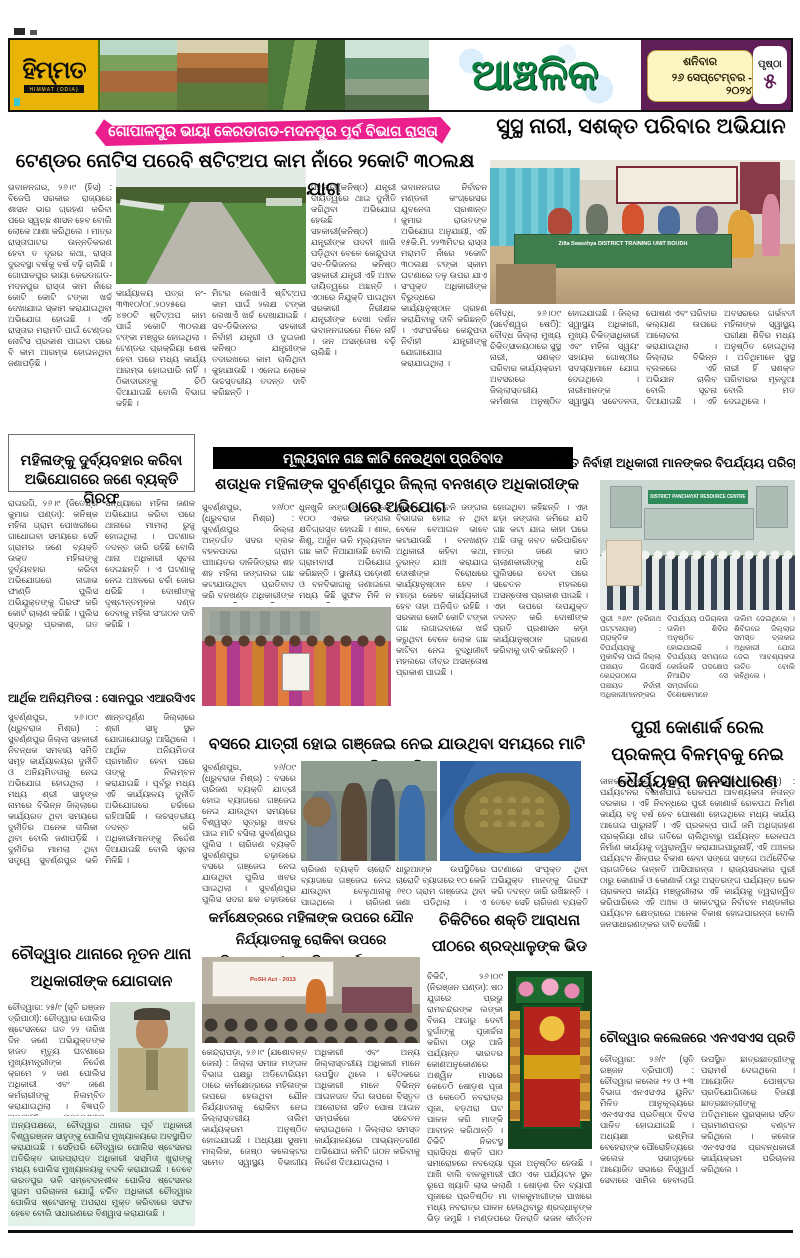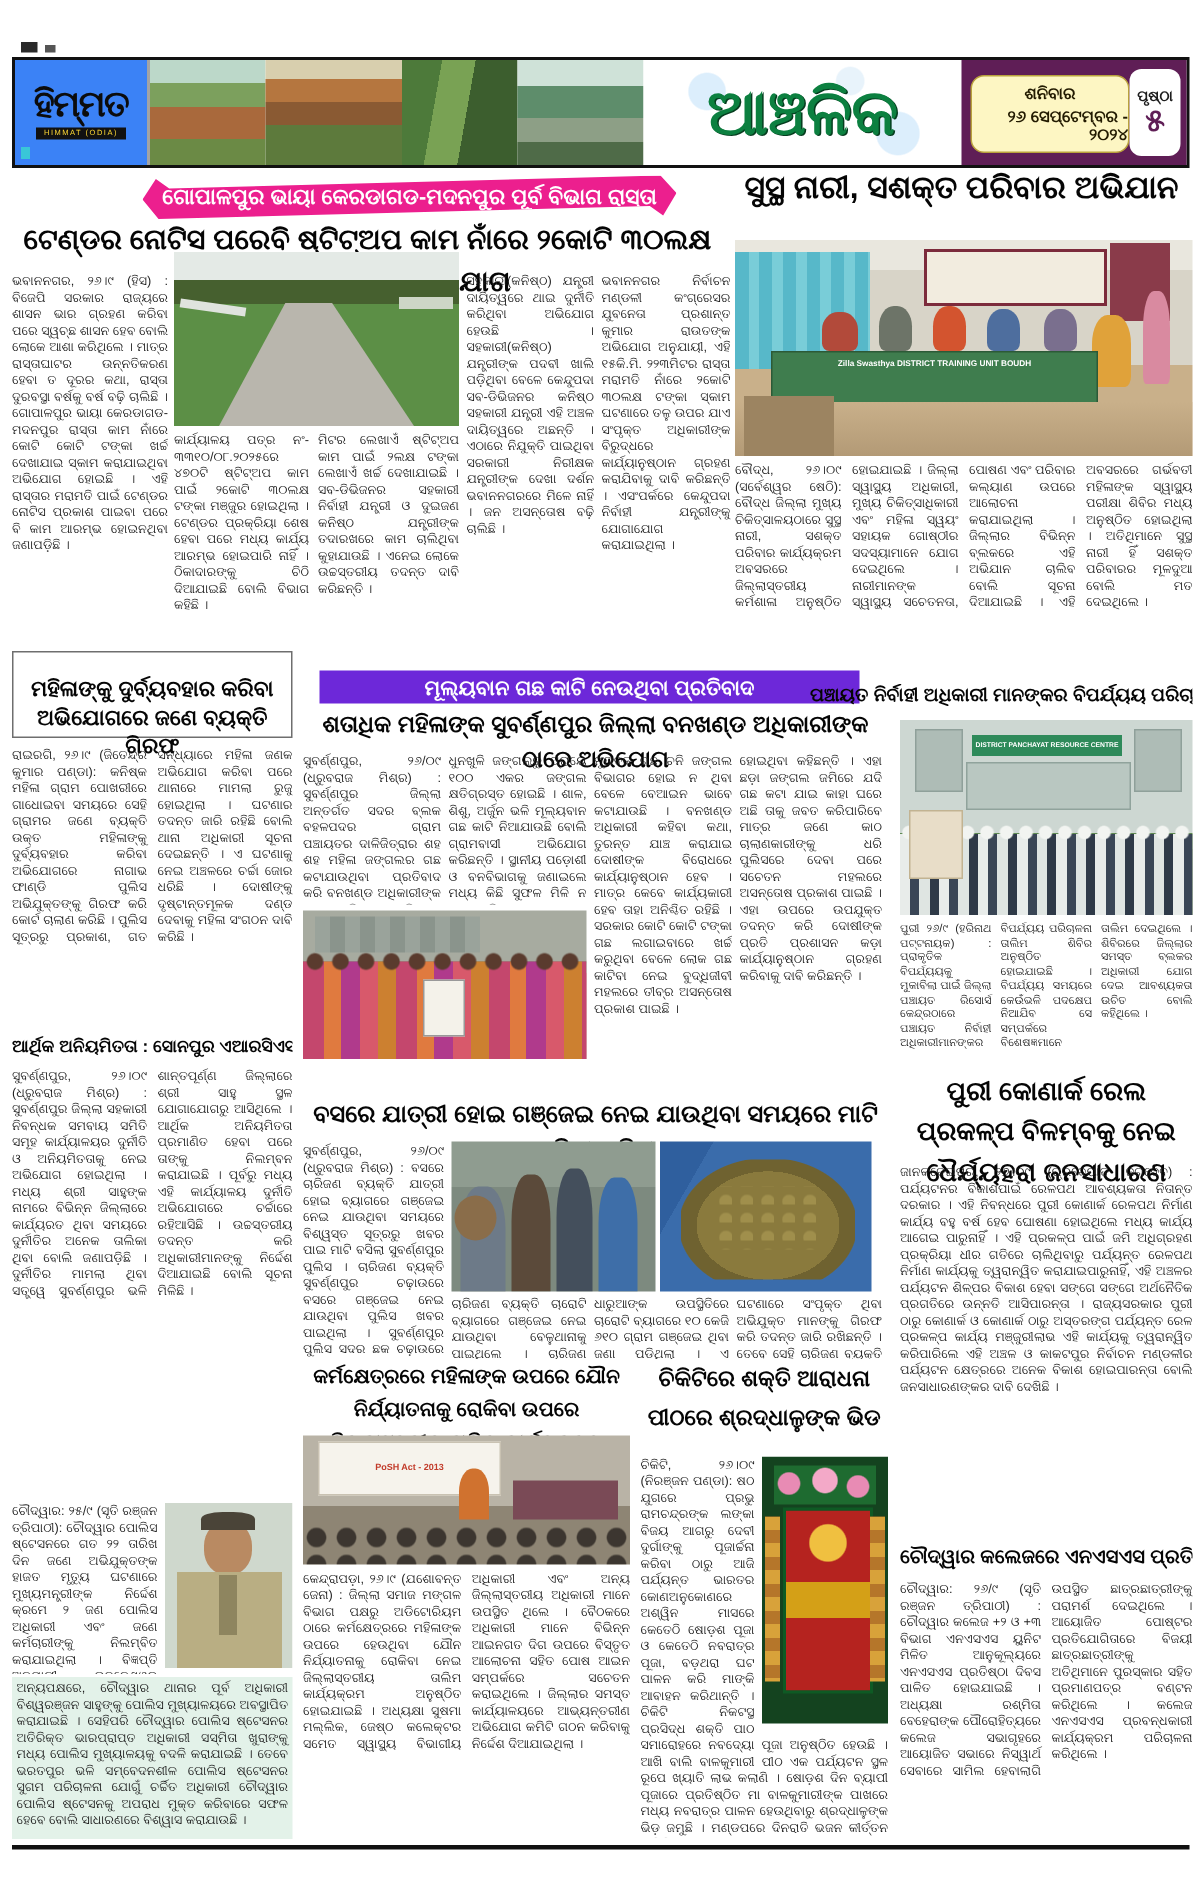--- a/index.html
+++ b/index.html
@@ -19,21 +19,21 @@
 </style>
 </head>
 <body>
 
 <div id="page">
 
   <div class="abs" style="left:14px;top:28px;width:11px;height:7px;background:#2a2a2a;"></div>
   <div class="abs" style="left:30px;top:30px;width:7px;height:5px;background:#555;"></div>
 
   <div class="abs" style="left:8px;top:38px;width:785px;height:74px;border:2px solid #111;display:flex;box-sizing:border-box;background:#fff;">
-    <div style="width:88px;border-right:2px solid #a3a3a3;display:flex;flex-direction:column;align-items:center;justify-content:center;background:#3b82f6;position:relative;">
+    <div style="width:88px;border-right:2px solid #4d7c0f;display:flex;flex-direction:column;align-items:center;justify-content:center;background:#eab308;position:relative;">
       <div style="font-size:24px;font-weight:bold;color:#0c0c0c;letter-spacing:-1px;line-height:26px;">ହିମ୍ମତ</div>
       <div style="background:#111;color:#ffd934;font-size:5px;letter-spacing:1px;padding:1px 5px;margin-top:2px;">HIMMAT (ODIA)</div>
       <div class="abs" style="left:4px;bottom:4px;width:6px;height:8px;background:#39c6d8;"></div>
     </div>
     <div style="flex:1;display:flex;">
       <div style="flex:1;background:linear-gradient(#bcd8c9 0 22%,#7ca05d 22% 45%,#a9693c 45% 75%,#6b8a45 75% 100%);"></div>
       <div style="flex:1.2;background:linear-gradient(#d8cfae 0 18%,#b5763f 18% 40%,#8a5a33 40% 62%,#5d7a3c 62% 100%);"></div>
       <div style="flex:1;background:linear-gradient(100deg,#4d7a3a 0 30%,#79a254 30% 55%,#3c5e2e 55% 100%);"></div>
       <div style="flex:1.1;background:linear-gradient(#cfe2d8 0 25%,#5e8d6b 25% 55%,#8d9f86 55% 78%,#4f6b48 78% 100%);"></div>
     </div>
@@ -87,21 +87,21 @@
   <div class="abs body-txt" style="left:116px;top:288px;width:90px;height:138px;">କାର୍ଯ୍ୟାଳୟ ପତ୍ର ନଂ- ୩୩୧୦/୦୮.୨୦୨୫ରେ ୪୭୦ଟି ଷ୍ଟିଟ୍ଅପ କାମ ପାଇଁ ୨କୋଟି ୩୦ଲକ୍ଷ ଟଙ୍କା ମଞ୍ଜୁର ହୋଇଥିଲା । ଟେଣ୍ଡର ପ୍ରକ୍ରିୟା ଶେଷ ହେବା ପରେ ମଧ୍ୟ କାର୍ଯ୍ୟ ଆରମ୍ଭ ହୋଇପାରି ନାହିଁ । ଠିକାଦାରଙ୍କୁ ଚିଠି ଦିଆଯାଇଛି ବୋଲି ବିଭାଗ କହିଛି ।</div>
   <div class="abs body-txt" style="left:212px;top:288px;width:94px;height:138px;">ମିଟର ଲେଖାଏଁ ଷ୍ଟିଟ୍ଅପ କାମ ପାଇଁ ୨ଲକ୍ଷ ଟଙ୍କା ଲେଖାଏଁ ଖର୍ଚ୍ଚ ଦେଖାଯାଇଛି । ସବ-ଡିଭିଜନର ସହକାରୀ ନିର୍ବାହୀ ଯନ୍ତ୍ରୀ ଓ ଦୁଇଜଣ କନିଷ୍ଠ ଯନ୍ତ୍ରୀଙ୍କ ତଦାରଖରେ କାମ ଚାଲିଥିବା କୁହାଯାଉଛି । ଏନେଇ ଲୋକେ ଉଚ୍ଚସ୍ତରୀୟ ତଦନ୍ତ ଦାବି କରିଛନ୍ତି ।</div>
   <div class="abs body-txt" style="left:311px;top:182px;width:85px;height:244px;">ସହକାରୀ(କନିଷ୍ଠ) ଯନ୍ତ୍ରୀ ଦାୟିତ୍ୱରେ ଥାଇ ଦୁର୍ନୀତି କରିଥିବା ଅଭିଯୋଗ ହେଉଛି । ସହକାରୀ(କନିଷ୍ଠ) ଯନ୍ତ୍ରୀଙ୍କ ପଦବୀ ଖାଲି ପଡ଼ିଥିବା ବେଳେ କେନ୍ଦୁପଦା ସବ-ଡିଭିଜନର କନିଷ୍ଠ ସହକାରୀ ଯନ୍ତ୍ରୀ ଏହି ଅଞ୍ଚଳ ଦାୟିତ୍ୱରେ ଅଛନ୍ତି । ଏଠାରେ ନିଯୁକ୍ତି ପାଇଥିବା ସରକାରୀ ନିରୀକ୍ଷକ ଯନ୍ତ୍ରୀଙ୍କ ଦେଖା ଦର୍ଶନ ଭବାନନଗରରେ ମିଳେ ନାହିଁ । ଜନ ଅସନ୍ତୋଷ ବଢ଼ି ଚାଲିଛି ।</div>
   <div class="abs body-txt" style="left:401px;top:182px;width:86px;height:244px;">ଭବାନନଗର ନିର୍ବାଚନ ମଣ୍ଡଳୀ କଂଗ୍ରେସର ଯୁବନେତା ପ୍ରଶାନ୍ତ କୁମାର ରାଉତଙ୍କ ଅଭିଯୋଗ ଅନୁଯାୟୀ, ଏହି ୧୫କି.ମି. ୨୨୩ମିଟର ରାସ୍ତା ମରାମତି ନାଁରେ ୨କୋଟି ୩୦ଲକ୍ଷ ଟଙ୍କା ସ୍କାମ ଘଟଣାରେ ତଳୁ ଉପର ଯାଏ ସଂପୃକ୍ତ ଅଧିକାରୀଙ୍କ ବିରୁଦ୍ଧରେ କାର୍ଯ୍ୟାନୁଷ୍ଠାନ ଗ୍ରହଣ କରାଯିବାକୁ ଦାବି କରିଛନ୍ତି । ଏସଂପର୍କରେ କେନ୍ଦୁପଦା ନିର୍ବାହୀ ଯନ୍ତ୍ରୀଙ୍କୁ ଯୋଗାଯୋଗ କରାଯାଇଥିଲା ।</div>
 
   <div class="abs" style="left:8px;top:434px;width:185px;height:56px;border:1.5px solid #6e6e6e;display:flex;align-items:center;justify-content:center;">
     <div class="hl center" style="font-size:14.5px;line-height:19px;padding:0 4px;margin-top:32px;">ମହିଳାଙ୍କୁ ଦୁର୍ବ୍ୟବହାର କରିବା ଅଭିଯୋଗରେ ଜଣେ ବ୍ୟକ୍ତି ଗିରଫ</div>
   </div>
   <div class="abs body-txt col2" style="left:8px;top:498px;width:187px;height:188px;">ରାଇରଗି, ୨୬।୯ (ଜିତେନ୍ଦ୍ର କୁମାର ପଣ୍ଡା): କନିଷ୍କ ମହିଳା ଗ୍ରାମ ପୋଖରୀରେ ଗାଧୋଇବା ସମୟରେ ସେହି ଗ୍ରାମର ଜଣେ ବ୍ୟକ୍ତି ଉକ୍ତ ମହିଳାଙ୍କୁ ଦୁର୍ବ୍ୟବହାର କରିବା ଅଭିଯୋଗରେ ନାଗାଭ ଫାଣ୍ଡି ପୁଲିସ ଅଭିଯୁକ୍ତଙ୍କୁ ଗିରଫ କରି କୋର୍ଟ ଚାଲାଣ କରିଛି । ପୁଲିସ ସୂତ୍ରରୁ ପ୍ରକାଶ, ଗତ ସନ୍ଧ୍ୟାରେ ମହିଳା ଜଣକ ଅଭିଯୋଗ କରିବା ପରେ ଥାନାରେ ମାମଲା ରୁଜୁ ହୋଇଥିଲା । ଘଟଣାର ତଦନ୍ତ ଜାରି ରହିଛି ବୋଲି ଥାନା ଅଧିକାରୀ ସୂଚନା ଦେଇଛନ୍ତି । ଏ ଘଟଣାକୁ ନେଇ ଅଞ୍ଚଳରେ ଚର୍ଚ୍ଚା ଜୋର ଧରିଛି । ଦୋଷୀଙ୍କୁ ଦୃଷ୍ଟାନ୍ତମୂଳକ ଦଣ୍ଡ ଦେବାକୁ ମହିଳା ସଂଗଠନ ଦାବି କରିଛି ।</div>
 
-  <div class="abs" style="left:213px;top:447px;width:360px;height:22px;background:#6d28d9;display:flex;align-items:center;justify-content:center;">
+  <div class="abs" style="left:213px;top:447px;width:360px;height:22px;background:#000000;display:flex;align-items:center;justify-content:center;">
     <div style="color:#ffffff;font-size:14px;font-weight:bold;">ମୂଲ୍ୟବାନ ଗଛ କାଟି ନେଉଥିବା ପ୍ରତିବାଦ</div>
   </div>
   <div class="abs hl center" style="left:202px;top:472px;width:390px;height:24px;font-size:15.5px;line-height:23px;">ଶତାଧିକ ମହିଳାଙ୍କ ସୁବର୍ଣ୍ଣପୁର ଜିଲ୍ଲା ବନଖଣ୍ଡ ଅଧିକାରୀଙ୍କ ଠାରେ ଅଭିଯୋଗ</div>
   <div class="abs body-txt" style="left:202px;top:502px;width:92px;height:101px;">ସୁବର୍ଣ୍ଣପୁର, ୨୬/୦୯ (ଧ୍ରୁବରାଜ ମିଶ୍ର) : ସୁବର୍ଣ୍ଣପୁର ଜିଲ୍ଲା ଅନ୍ତର୍ଗତ ସଦର ବ୍ଲକ ବହଳପଦର ଗ୍ରାମ ପଞ୍ଚାୟତର ଦାଳିଜିତ୍ରାର ଶହ ଶହ ମହିଳା ଜଙ୍ଗଲର ଗଛ କଟାଯାଉଥିବା ପ୍ରତିବାଦ କରି ବନଖଣ୍ଡ ଅଧିକାରୀଙ୍କ ଠାରେ ଅଭିଯୋଗ କରିଥିଲେ ।</div>
   <div class="abs body-txt" style="left:299px;top:502px;width:92px;height:101px;">ଧୁନଖୁଳି ଜଙ୍ଗଲରୁ ପ୍ରାୟେ ୧୦୦ ଏକର ଜଙ୍ଗଲ କ୍ଷତିଗ୍ରସ୍ତ ହୋଇଛି । ଶାଳ, ଶିଶୁ, ଅର୍ଜୁନ ଭଳି ମୂଲ୍ୟବାନ ଗଛ କାଟି ନିଆଯାଉଛି ବୋଲି ଗ୍ରାମବାସୀ ଅଭିଯୋଗ କରିଛନ୍ତି । ସ୍ଥାନୀୟ ପଡ଼ୋଶୀ ଓ ବନବିଭାଗକୁ ଜଣାଇଲେ ମଧ୍ୟ କିଛି ସୁଫଳ ମିଳି ନ ଥିବା କହି କ୍ଷୋଭ ପ୍ରକାଶ କରିଛନ୍ତି ।</div>
   <div class="abs body-txt" style="left:396px;top:502px;width:92px;height:204px;">ମୁତାବକ ଗଛ ଚନି ଜଙ୍ଗଲ ବିଭାଗର ହୋଇ ନ ଥିବା ବେଳେ ବେଆଇନ ଭାବେ କଟାଯାଉଛି । ବନଖଣ୍ଡ ଅଧିକାରୀ କହିବା କଥା, ତୁରନ୍ତ ଯାଞ୍ଚ କରାଯାଇ ଦୋଷୀଙ୍କ ବିରୋଧରେ କାର୍ଯ୍ୟାନୁଷ୍ଠାନ ହେବ । ମାତ୍ର କେବେ କାର୍ଯ୍ୟକାରୀ ହେବ ତାହା ଅନିଶ୍ଚିତ ରହିଛି । ସରକାର କୋଟି କୋଟି ଟଙ୍କା ଗଛ ଲଗାଇବାରେ ଖର୍ଚ୍ଚ କରୁଥିବା ବେଳେ ଲୋକ ଗଛ କାଟିବା ନେଇ ବୁଦ୍ଧିଜୀବୀ ମହଲରେ ତୀବ୍ର ଅସନ୍ତୋଷ ପ୍ରକାଶ ପାଇଛି ।</div>
   <div class="abs body-txt" style="left:493px;top:502px;width:95px;height:204px;">ହୋଇଥିବା କହିଛନ୍ତି । ଏହା ଛଡ଼ା ଜଙ୍ଗଲ ଜମିରେ ଯଦି ଗଛ କଟା ଯାଇ କାହା ଘରେ ଅଛି ତାକୁ ଜବତ କରିପାରିବେ ମାତ୍ର ଜଣେ କାଠ ଚାଲାଣକାରୀଙ୍କୁ ଧରି ପୁଲିସରେ ଦେବା ପରେ ସଚେତନ ମହଲରେ ଅସନ୍ତୋଷ ପ୍ରକାଶ ପାଇଛି । ଏହା ଉପରେ ଉପଯୁକ୍ତ ତଦନ୍ତ କରି ଦୋଷୀଙ୍କ ପ୍ରତି ପ୍ରଶାସନ କଡ଼ା କାର୍ଯ୍ୟାନୁଷ୍ଠାନ ଗ୍ରହଣ କରିବାକୁ ଦାବି କରିଛନ୍ତି ।</div>
   <div class="ph" style="left:202px;top:607px;width:189px;height:99px;background:linear-gradient(#a7aba0 0 34%,#8e927f 34% 42%,#b3555f 42% 100%);">
     <div style="left:0;top:34px;width:189px;height:65px;background:repeating-linear-gradient(90deg,#c4476d 0 14px,#e07a3f 14px 25px,#b03a8c 25px 38px,#d8596b 38px 50px,#cc8030 50px 62px);"></div>
     <div style="left:0;top:26px;width:189px;height:16px;background:radial-gradient(circle at 8px 8px,#5a3b2e 0 5px,transparent 6px);background-size:17px 16px;"></div>
@@ -157,20 +157,21 @@
   <div class="abs body-txt" style="left:427px;top:971px;width:165px;height:254px;">
     <div style="float:right;width:84px;height:178px;margin:0 0 4px 5px;position:relative;overflow:hidden;background:linear-gradient(#14431f 0 100%);">
       <div style="position:absolute;left:8px;top:6px;width:68px;height:26px;background:radial-gradient(circle at 10px 12px,#e88bb4 0 7px,transparent 8px),radial-gradient(circle at 34px 10px,#f3a9c8 0 8px,transparent 9px),radial-gradient(circle at 56px 14px,#e88bb4 0 7px,transparent 8px),#1e6b30;"></div>
       <div style="position:absolute;left:14px;top:34px;width:56px;height:120px;background:radial-gradient(circle at 50% 18%,#f0c040 0 12px,transparent 13px),linear-gradient(#b5231f 0 40%,#d4a017 40% 60%,#b5231f 60% 100%);border:2px solid #0e5a24;"></div>
       <div style="position:absolute;left:2px;top:40px;width:10px;height:110px;background:repeating-linear-gradient(#d8a23a 0 9px,#b5762a 9px 18px);"></div>
       <div style="position:absolute;right:2px;top:40px;width:10px;height:110px;background:repeating-linear-gradient(#d8a23a 0 9px,#b5762a 9px 18px);"></div>
     </div>
     <span>ଚିକିଟି, ୨୬।୦୯ (ନିରଞ୍ଜନ ପଣ୍ଡା): ଷଠ ଯୁଗରେ ପ୍ରଭୁ ରାମଚନ୍ଦ୍ରଙ୍କ ଲଙ୍କା ବିଜୟ ଆଗରୁ ଦେବୀ ଦୁର୍ଗାଙ୍କୁ ପୂଜାର୍ଚ୍ଚନା କରିବା ଠାରୁ ଆଜି ପର୍ଯ୍ୟନ୍ତ ଭାରତର କୋଣଅନୁକୋଣରେ ଅଶ୍ୱିନ ମାସରେ କେତେଠି ଷୋଡ଼ଶ ପୂଜା ଓ କେତେଠି ନବରାତ୍ର ପୂଜା, ବଡ଼ଥରା ଘଟ ପାଳନ କରି ମାଙ୍କି ଆବାହନ କରିଥାନ୍ତି । ଚିକିଟି ନିକଟସ୍ଥ ପ୍ରସିଦ୍ଧ ଶକ୍ତି ପାଠ ସମାରୋହରେ ନବଦ୍ୟୋ ପୂଜା ଅନୁଷ୍ଠିତ ହେଉଛି । ଆଖି ବାଲି ବାଳକୁମାରୀ ପୀଠ ଏକ ପର୍ଯ୍ୟଟନ ସ୍ଥଳ ରୂପେ ଖ୍ୟାତି ଲାଭ କଲାଣି । ଷୋଡ଼ଶ ଦିନ ବ୍ୟାପୀ ପୂଜାରେ ପ୍ରତିଷ୍ଠିତ ମା ବାଳକୁମାରୀଙ୍କ ପାଖରେ ମଧ୍ୟ ନବରାତ୍ର ପାଳନ ହେଉଥିବାରୁ ଶ୍ରଦ୍ଧାଳୁଙ୍କ ଭିଡ଼ ଜମୁଛି । ମଣ୍ଡପରେ ଦିନରାତି ଭଜନ କୀର୍ତ୍ତନ ଚାଲିଛି ।</span>
   </div>
 
+  <div class="abs hl center" style="left:8px;top:940px;width:187px;height:56px;font-size:15.5px;line-height:27px;">ଚୌଦ୍ୱାର ଥାନାରେ ନୂତନ ଥାନା ଅଧିକାରୀଙ୍କ ଯୋଗଦାନ</div>
   <div class="abs body-txt" style="left:8px;top:1002px;width:187px;height:114px;">
     <div style="float:right;width:85px;height:110px;margin:0 0 3px 5px;position:relative;overflow:hidden;background:linear-gradient(#cfd8cd 0 100%);">
       <div style="position:absolute;left:26px;top:12px;width:32px;height:36px;background:#b98a62;border-radius:46%;"></div>
       <div style="position:absolute;left:24px;top:6px;width:36px;height:12px;background:#4a4438;border-radius:40% 40% 0 0;"></div>
       <div style="position:absolute;left:8px;top:46px;width:70px;height:64px;background:#b9ae83;"></div>
       <div style="position:absolute;left:36px;top:48px;width:12px;height:40px;background:#8e855f;"></div>
     </div>
     <span>ଚୌଦ୍ୱାର: ୨୫/୯ (ସୃତି ରଞ୍ଜନ ତ୍ରିପାଠୀ): ଚୌଦ୍ୱାର ପୋଲିସ ଷ୍ଟେସନରେ ଗତ ୨୨ ତାରିଖ ଦିନ ଜଣେ ଅଭିଯୁକ୍ତଙ୍କ ହାଜତ ମୃତ୍ୟୁ ଘଟଣାରେ ମୁଖ୍ୟମନ୍ତ୍ରୀଙ୍କ ନିର୍ଦ୍ଦେଶ କ୍ରମେ ୨ ଜଣ ପୋଲିସ ଅଧିକାରୀ ଏବଂ ଜଣେ କର୍ମଚାରୀଙ୍କୁ ନିଲମ୍ବିତ କରାଯାଇଥିଲା । ବିଜ୍ଞପ୍ତି ଅନୁଯାୟୀ, ଭୁବନେଶ୍ୱର କମିଶନରେଟ ଅନ୍ତର୍ଗତ ଭରତପୁର ପୋଲିସ ଷ୍ଟେସନର ଇନ୍ସପେକ୍ଟର ଦିବସ କୁମାର ଖୁଣ୍ଟିଆଙ୍କୁ ଚୌଦ୍ୱାର ପୋଲିସ ଷ୍ଟେସନର ଭାରପ୍ରାପ୍ତ ଅଧିକାରୀ ଭାବରେ ନିଯୁକ୍ତି ଦିଆଯାଇଛି ।</span>
   </div>
   <div class="abs body-txt" style="left:8px;top:1118px;width:187px;height:108px;background:#e3f2e9;padding:2px 3px;box-sizing:border-box;">ଅନ୍ୟପକ୍ଷରେ, ଚୌଦ୍ୱାର ଥାନାର ପୂର୍ବ ଅଧିକାରୀ ବିଶ୍ୱରଞ୍ଜନ ସାହୁଙ୍କୁ ପୋଲିସ ମୁଖ୍ୟାଳୟରେ ଅବସ୍ଥାପିତ କରାଯାଇଛି । ସେହିପରି ଚୌଦ୍ୱାର ପୋଲିସ ଷ୍ଟେସନର ଅତିରିକ୍ତ ଭାରପ୍ରାପ୍ତ ଅଧିକାରୀ ସସ୍ମିତା ଖୁରାଙ୍କୁ ମଧ୍ୟ ପୋଲିସ ମୁଖ୍ୟାଳୟକୁ ବଦଳି କରାଯାଇଛି । ତେବେ ଭରତପୁର ଭଳି ସମ୍ବେଦନଶୀଳ ପୋଲିସ ଷ୍ଟେସନର ସୁଗମ ପରିଚାଳନା ଯୋଗୁଁ ଚର୍ଚ୍ଚିତ ଅଧିକାରୀ ଚୌଦ୍ୱାର ପୋଲିସ ଷ୍ଟେସନକୁ ଅପରାଧ ମୁକ୍ତ କରିବାରେ ସଫଳ ହେବେ ବୋଲି ସାଧାରଣରେ ବିଶ୍ୱାସ କରାଯାଉଛି ।</div>

